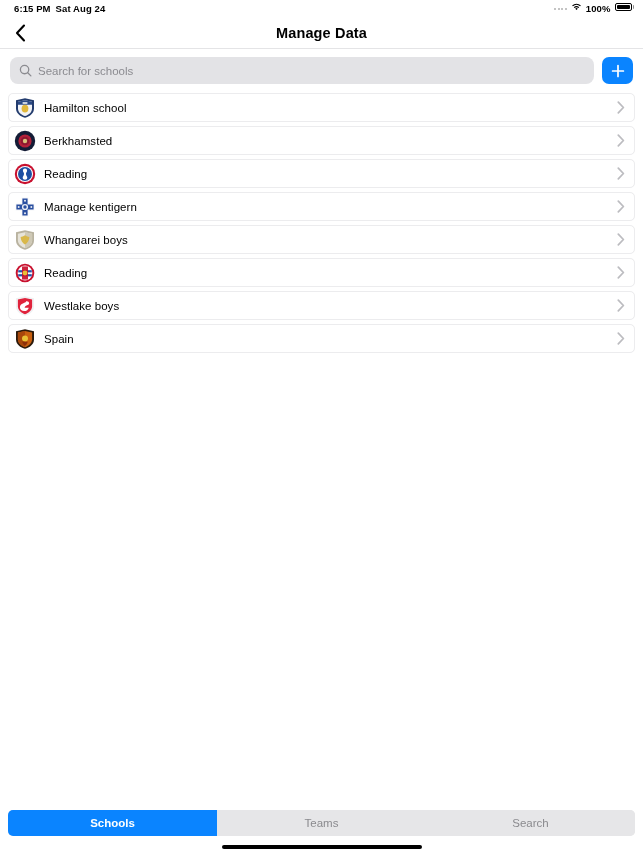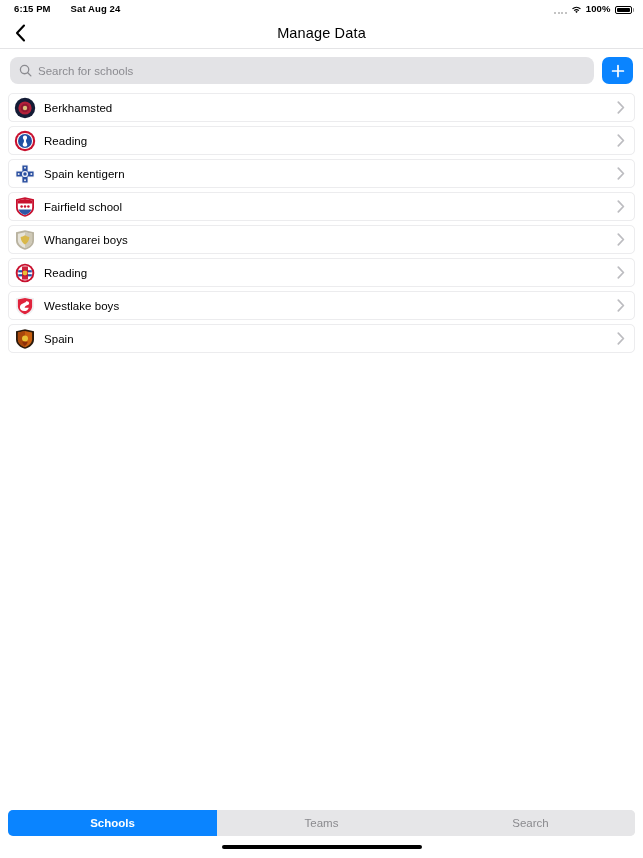--- a/index.html
+++ b/index.html
@@ -27,22 +27,22 @@
     height: 17px;
     flex: 0 0 17px;
     display: flex;
     align-items: center;
     padding: 0 9px 0 14px;
     font-size: 9.5px;
     font-weight: bold;
     color: #000;
     letter-spacing: .1px;
   }
-  .sb-left { display: flex; align-items: center; gap: 20px; text-align: right; }
-  .sb-right { margin-left: auto; display: flex; align-items: flex-end; gap: 4px; }
+  .sb-left { display: flex; align-items: center; gap: 5px; text-align: right; }
+  .sb-right { margin-left: auto; display: flex; align-items: flex-start; gap: 4px; }
 
   .sig-dots { display: flex; align-items: flex-end; gap: 1.5px; height: 7px; }
   .sig-dots i {
     display: block; width: 2px; height: 2px; border-radius: 50%;
     background: #b0b0b0;
   }
 
   .wifi-icon { display: block; width: 11px; height: 8px; }
   .battery {
     display: flex; align-items: center;
@@ -77,21 +77,21 @@
     left: 7px;
     width: 26px; height: 26px;
     display: flex; align-items: center; justify-content: center;
     cursor: pointer;
   }
   .back-btn svg { display: block; }
   .nav-title {
     width: 100%;
     text-align: center;
     font-size: 14.5px;
-    font-weight: normal;
+    font-weight: bold;
     color: #000;
     letter-spacing: .15px;
   }
 
   
   .search-row {
     display: flex;
     align-items: flex-start;
     gap: 8px;
     padding: 8px 10px 9px 10px;
@@ -270,20 +270,35 @@
         <svg width="14" height="14" viewBox="0 0 14 14" aria-hidden="true">
           <path d="M7 1.6v10.8M1.6 7h10.8" stroke="#fff" stroke-width="1.7" stroke-linecap="round"></path>
         </svg>
       </span>
     </button>
   </div>
 
   <div class="list">
       <div class="row">
         <span class="row-logo"><svg viewBox="0 0 22 22">
+            <path d="M2 3.2 11 1.2 20 3.2v8.2c0 5-4.6 8-9 9.4-4.4-1.4-9-4.4-9-9.4z" fill="#233c6e"></path>
+            <path d="M4 4.8 11 3.3l7 1.5v6.6c0 4-3.6 6.5-7 7.7-3.4-1.2-7-3.7-7-7.7z" fill="#f2f3f6"></path>
+            <path d="M4 4.8 11 3.3l7 1.5v2.9H4z" fill="#2c4a86"></path>
+            <ellipse cx="11" cy="11.6" rx="3.4" ry="3.9" fill="#e2b83c"></ellipse>
+            <path d="M8.6 5.2h4.8v1.6H8.6z" fill="#f2f3f6"></path>
+          </svg></span>
+        <span class="row-label">Hamilton school</span>
+        <span>
+          <svg class="row-chevron" width="8" height="13" viewBox="0 0 8 13">
+            <path d="M1.3 1.2 6.4 6.5l-5.1 5.3" fill="none" stroke="#bcbcc0" stroke-width="1.7" stroke-linecap="round" stroke-linejoin="round"></path>
+          </svg>
+        </span>
+      </div>
+      <div class="row">
+        <span class="row-logo"><svg viewBox="0 0 22 22">
             <circle cx="11" cy="11" r="10.2" fill="#141c36"></circle>
             <circle cx="11" cy="11" r="6.6" fill="#b3203a"></circle>
             <circle cx="11" cy="11" r="4.3" fill="#8e1730"></circle>
             <circle cx="11" cy="11" r="2.2" fill="#d9c07a"></circle>
           </svg></span>
         <span class="row-label">Berkhamsted</span>
         <span>
           <svg class="row-chevron" width="8" height="13" viewBox="0 0 8 13">
             <path d="M1.3 1.2 6.4 6.5l-5.1 5.3" fill="none" stroke="#bcbcc0" stroke-width="1.7" stroke-linecap="round" stroke-linejoin="round"></path>
           </svg>
@@ -307,38 +322,21 @@
         <span class="row-logo"><svg viewBox="0 0 22 22">
             <path d="M7.6 1.6h6.8v6H20.4v6.8H14.4v6H7.6v-6H1.6V7.6h6z" fill="#f4f5f8"></path>
             <path d="M8.4 2.6h5.2v6h6v4.8h-6v6H8.4v-6h-6V8.6h6z" fill="#2a4fa0"></path>
             <circle cx="11" cy="11" r="3.1" fill="#e9ecf4"></circle>
             <circle cx="11" cy="11" r="1.7" fill="#2a4fa0"></circle>
             <circle cx="11" cy="4.7" r="1" fill="#e9ecf4"></circle>
             <circle cx="11" cy="17.3" r="1" fill="#e9ecf4"></circle>
             <circle cx="4.7" cy="11" r="1" fill="#e9ecf4"></circle>
             <circle cx="17.3" cy="11" r="1" fill="#e9ecf4"></circle>
           </svg></span>
-        <span class="row-label">Spain kentigern</span>
-        <span>
-          <svg class="row-chevron" width="8" height="13" viewBox="0 0 8 13">
-            <path d="M1.3 1.2 6.4 6.5l-5.1 5.3" fill="none" stroke="#bcbcc0" stroke-width="1.7" stroke-linecap="round" stroke-linejoin="round"></path>
-          </svg>
-        </span>
-      </div>
-      <div class="row">
-        <span class="row-logo"><svg viewBox="0 0 22 22">
-            <path d="M2 3.2 11 1.2 20 3.2v8.2c0 5-4.6 8-9 9.4-4.4-1.4-9-4.4-9-9.4z" fill="#c8102e"></path>
-            <path d="M3.8 4.6 11 3.1l7.2 1.5v6.7c0 4.1-3.7 6.7-7.2 7.9-3.5-1.2-7.2-3.8-7.2-7.9z" fill="#ffffff"></path>
-            <path d="M3.8 4.6 11 3.1l7.2 1.5v3H3.8z" fill="#c8102e"></path>
-            <circle cx="7.6" cy="10.4" r="1.25" fill="#c8102e"></circle>
-            <circle cx="11" cy="10.4" r="1.25" fill="#c8102e"></circle>
-            <circle cx="14.4" cy="10.4" r="1.25" fill="#c8102e"></circle>
-            <path d="M4.6 13.6h12.8c-.9 2.8-3.7 4.6-6.4 5.5-2.7-.9-5.5-2.7-6.4-5.5z" fill="#2f57a6"></path>
-          </svg></span>
-        <span class="row-label">Fairfield school</span>
+        <span class="row-label">Manage kentigern</span>
         <span>
           <svg class="row-chevron" width="8" height="13" viewBox="0 0 8 13">
             <path d="M1.3 1.2 6.4 6.5l-5.1 5.3" fill="none" stroke="#bcbcc0" stroke-width="1.7" stroke-linecap="round" stroke-linejoin="round"></path>
           </svg>
         </span>
       </div>
       <div class="row">
         <span class="row-logo"><svg viewBox="0 0 22 22">
             <path d="M2 3.2 11 1.2 20 3.2v8.2c0 5-4.6 8-9 9.4-4.4-1.4-9-4.4-9-9.4z" fill="#b9b3a0"></path>
             <path d="M3.9 4.7 11 3.2l7.1 1.5v6.6c0 4-3.6 6.6-7.1 7.8-3.5-1.2-7.1-3.8-7.1-7.8z" fill="#e7e4da"></path>

